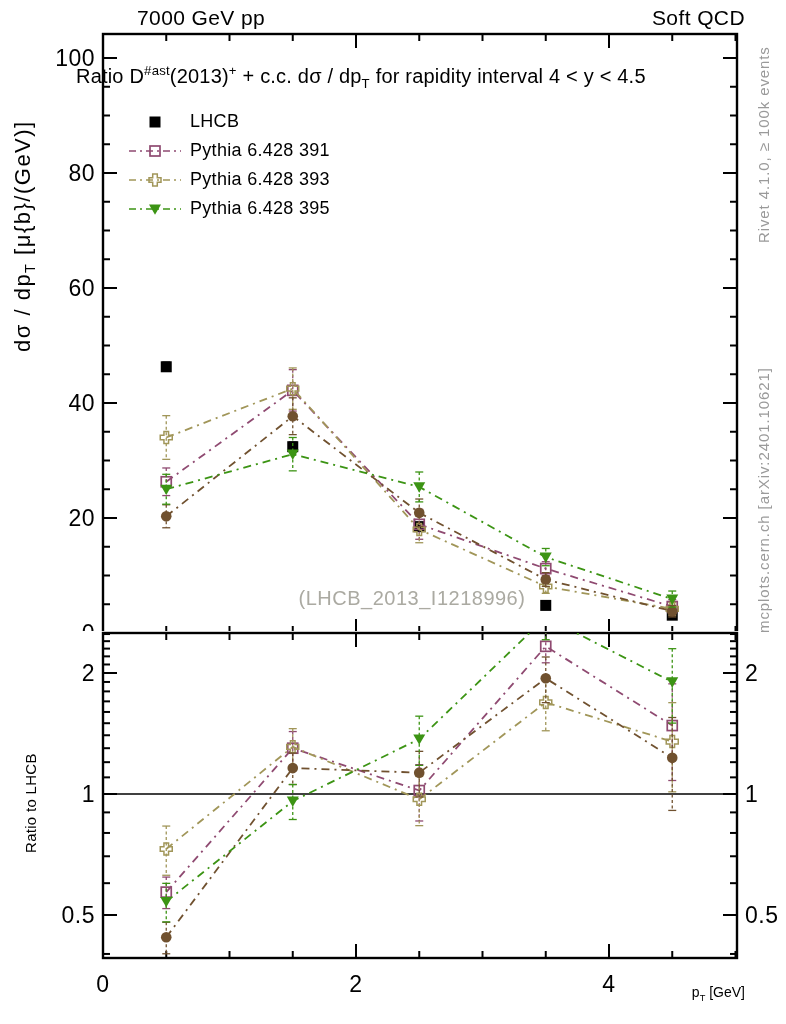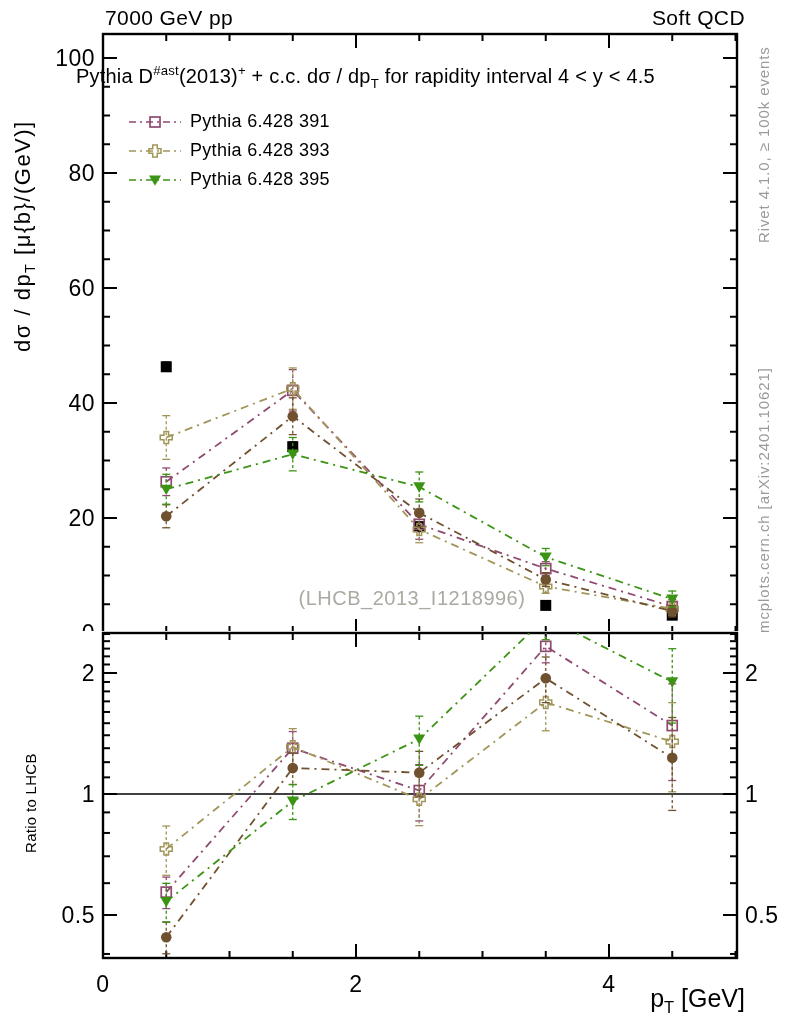--- a/index.html
+++ b/index.html
@@ -1,28 +1,28 @@
 <!DOCTYPE html>
 <html><head>
 <meta charset="utf-8">
 <style>
   html,body{margin:0;padding:0;background:#fff;}
   .page{position:relative;width:786px;height:1024px;background:#ffffff;overflow:hidden;
         font-family:"Liberation Sans",sans-serif;color:#000;}
   .abs{position:absolute;white-space:nowrap;}
-  .hdr{font-size:21px;letter-spacing:0.4px;}
+  .hdr{font-size:21px;letter-spacing:0.4px;margin-left:32px;}
   .title{font-size:20px;letter-spacing:0.2px;}
   .sup{vertical-align:super;font-size:66%;margin-top:12px;}
   .sub{vertical-align:sub;font-size:66%;}
   .vtext{position:absolute;transform-origin:0 0;transform:rotate(-90deg);white-space:nowrap;}
   .ylab{font-size:22px;letter-spacing:1.5px;}
   .rlab{font-size:15px;letter-spacing:0.3px;}
   .credit{font-size:15px;letter-spacing:0.9px;color:#9a9a9a;}
   .watermark{font-size:20px;letter-spacing:0.5px;color:#abaaa2;text-align:center;}
-  .xlab{font-size:25px;}
+  .xlab{font-size:14px;}
   #legend{position:absolute;left:128px;top:107px;}
   .lrow{display:flex;align-items:center;height:29px;}
   .lrow .ltxt{margin-left:8px;font-size:18px;letter-spacing:0.3px;}
   svg text{font-family:"Liberation Sans",sans-serif;fill:#000;}
 </style>
 </head>
 <body>
 
 <div class="page">
 
@@ -486,34 +486,40 @@
       <g>
         <text x="103" y="992" text-anchor="middle" font-size="23" letter-spacing="0.5">0</text>
         <text x="356" y="992" text-anchor="middle" font-size="23" letter-spacing="0.5">2</text>
         <text x="609" y="992" text-anchor="middle" font-size="23" letter-spacing="0.5">4</text>
       </g>
     </svg>
 
   <div class="abs hdr" style="left:105px;top:6px;">7000 GeV pp</div>
   <div class="abs hdr" style="right:41px;top:6px;">Soft QCD</div>
 
-  <div class="abs title" style="left:76px;top:63px;"><span>Pythia D</span><span class="sup">#ast</span><span>(2013)</span><span class="sup">+</span><span> + c.c.  dσ / dp</span><span class="sub">T</span><span> for rapidity interval 4 &lt; y &lt; 4.5</span></div>
+  <div class="abs title" style="left:76px;top:63px;"><span>Ratio D</span><span class="sup">#ast</span><span>(2013)</span><span class="sup">+</span><span> + c.c.  dσ / dp</span><span class="sub">T</span><span> for rapidity interval 4 &lt; y &lt; 4.5</span></div>
 
   <div class="vtext ylab" style="left:10px;top:352px;"><span>dσ / dp</span><span class="sub">T</span><span> [μ{b}/(GeV)]</span></div>
 
   <div class="vtext rlab" style="left:22px;top:853px;">Ratio to LHCB</div>
 
   <div class="abs xlab" style="right:41px;top:984px;"><span>p</span><span class="sub">T</span><span> [GeV]</span></div>
 
   <div class="abs watermark" style="left:252px;top:587px;width:320px;">(LHCB_2013_I1218996)</div>
 
   <div class="vtext credit" style="left:755px;top:243px;">Rivet 4.1.0, ≥ 100k events</div>
   <div class="vtext credit" style="left:755px;top:633px;">mcplots.cern.ch [arXiv:2401.10621]</div>
 
   <div id="legend">
+      <div class="lrow">
+        <svg width="54" height="18">
+          <rect x="21.5" y="3.5" width="11" height="11" fill="#000000"></rect>
+        </svg>
+        <span class="ltxt">LHCB</span>
+      </div>
       <div class="lrow">
         <svg width="54" height="18">
           <path d="M1 9 H53" fill="none" stroke="#8f4a71" stroke-width="1.6" stroke-dasharray="7 4 2 4"></path>
           <rect x="22" y="4" width="10" height="10" fill="none" stroke="#8f4a71" stroke-width="1.7"></rect>
         </svg>
         <span class="ltxt">Pythia 6.428 391</span>
       </div>
       <div class="lrow">
         <svg width="54" height="18">
           <path d="M1 9 H53" fill="none" stroke="#a19659" stroke-width="1.6" stroke-dasharray="7 4 2 4"></path>

